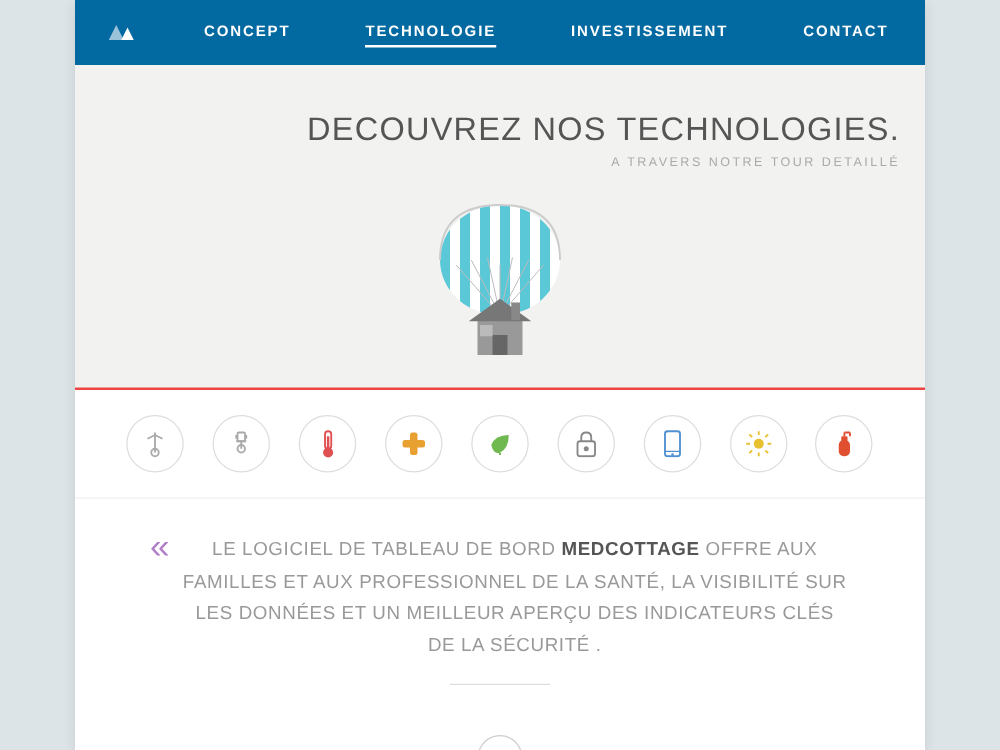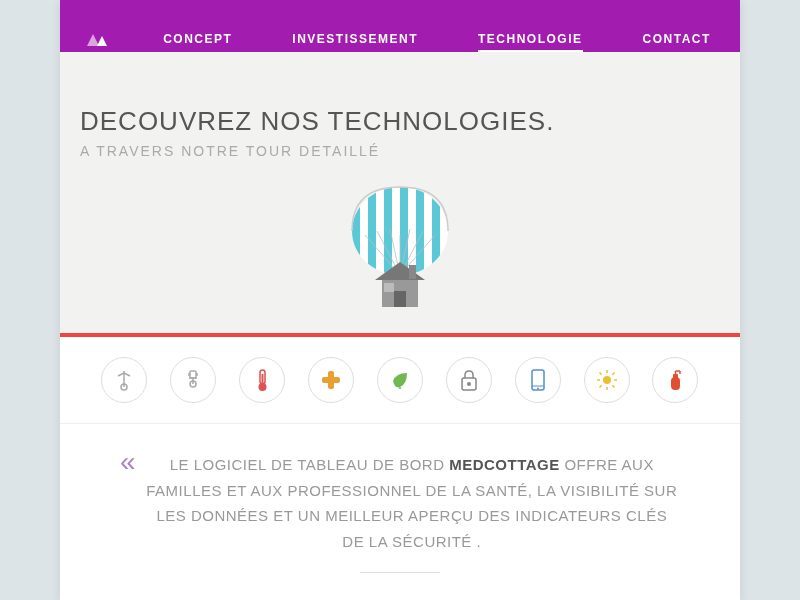--- a/index.html
+++ b/index.html
@@ -14,24 +14,24 @@
       width: 680px;
       margin: 0 auto;
       background: #f5f5f5;
       height: 600px;
       position: relative;
       box-shadow: 0 2px 10px rgba(0,0,0,0.1);
     }
 
     
     nav {
-      background: #a21caf;
+      background: #0369a1;
       height: 52px;
       display: flex;
-      align-items: flex-end;
+      align-items: center;
       padding: 0 20px;
     }
     .nav-logo {
       width: 44px;
       display: flex;
       align-items: center;
       justify-content: center;
       margin-right: 30px;
     }
     .nav-logo svg {
@@ -53,34 +53,34 @@
       text-transform: uppercase;
       padding: 4px 0;
     }
     .nav-link.active {
       border-bottom: 2px solid white;
     }
 
     
     .hero {
       background: #f2f2f0;
-      padding: 54px 20px 20px;
-      text-align: left;
-      border-bottom: 4px solid #ef4444;
+      padding: 36px 20px 20px;
+      text-align: right;
+      border-bottom: 2px solid #ef4444;
     }
     .hero-title {
       font-size: 26px;
       font-weight: 300;
       color: #555;
       letter-spacing: 1px;
       text-transform: uppercase;
       margin-bottom: 6px;
     }
     .hero-subtitle {
-      font-size: 14px;
+      font-size: 10px;
       color: #aaa;
       letter-spacing: 2px;
       text-transform: uppercase;
       margin-bottom: 24px;
     }
 
     
     .parachute-container {
       display: flex;
       justify-content: center;
@@ -161,22 +161,22 @@
 
   <nav>
     <div class="nav-logo">
       <svg viewBox="0 0 30 24" fill="none" xmlns="http://www.w3.org/2000/svg">
         <polygon points="10,18 20,18 15,8" fill="white"></polygon>
         <polygon points="0,18 12,18 6,6" fill="rgba(255,255,255,0.6)"></polygon>
       </svg>
     </div>
     <div class="nav-links">
       <a class="nav-link" href="#">CONCEPT</a>
+      <a class="nav-link active" href="#">TECHNOLOGIE</a>
       <a class="nav-link" href="#">INVESTISSEMENT</a>
-      <a class="nav-link active" href="#">TECHNOLOGIE</a>
       <a class="nav-link" href="#">CONTACT</a>
     </div>
   </nav>
 
   <div class="hero">
     <h1 class="hero-title">DECOUVREZ NOS TECHNOLOGIES.</h1>
     <p class="hero-subtitle">A TRAVERS NOTRE TOUR DETAILLÉ</p>
 
     <div class="parachute-container">
       <svg width="130" height="130" viewBox="0 0 130 130" xmlns="http://www.w3.org/2000/svg">

